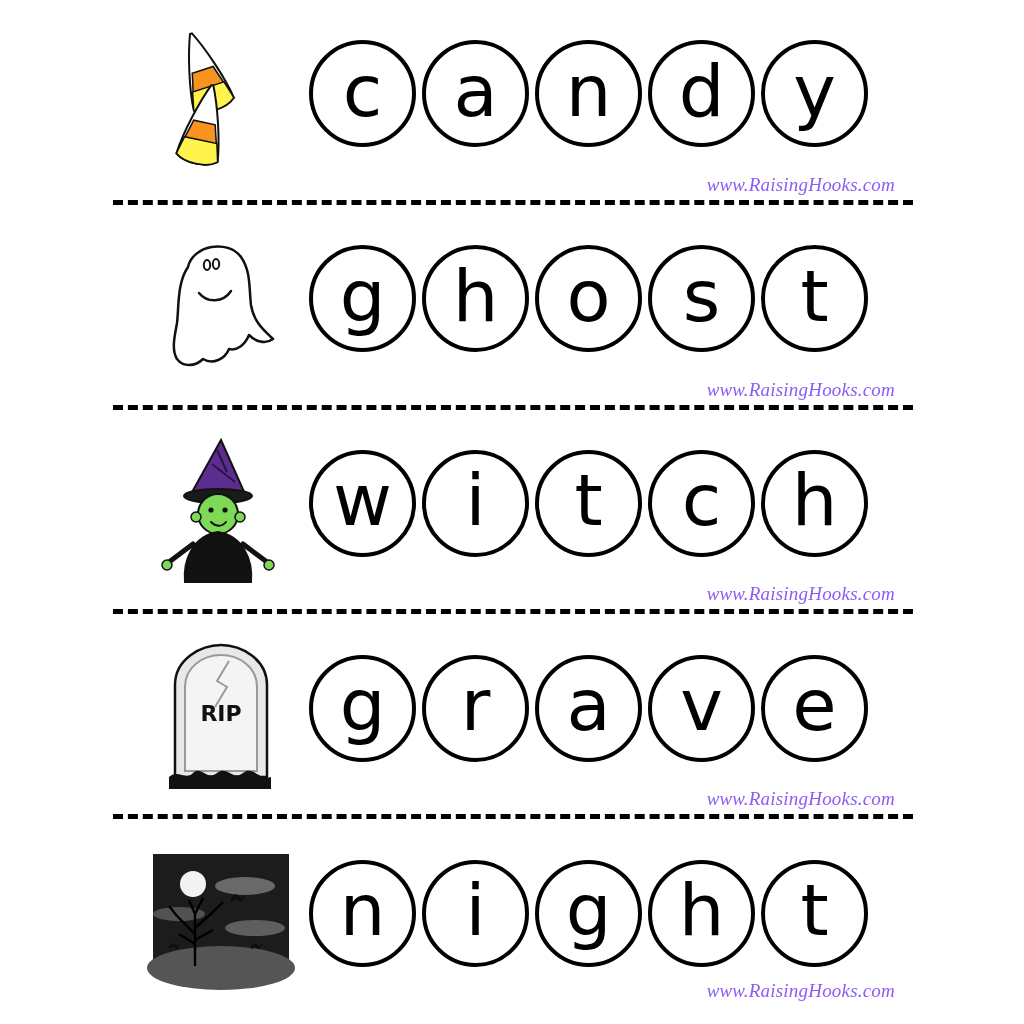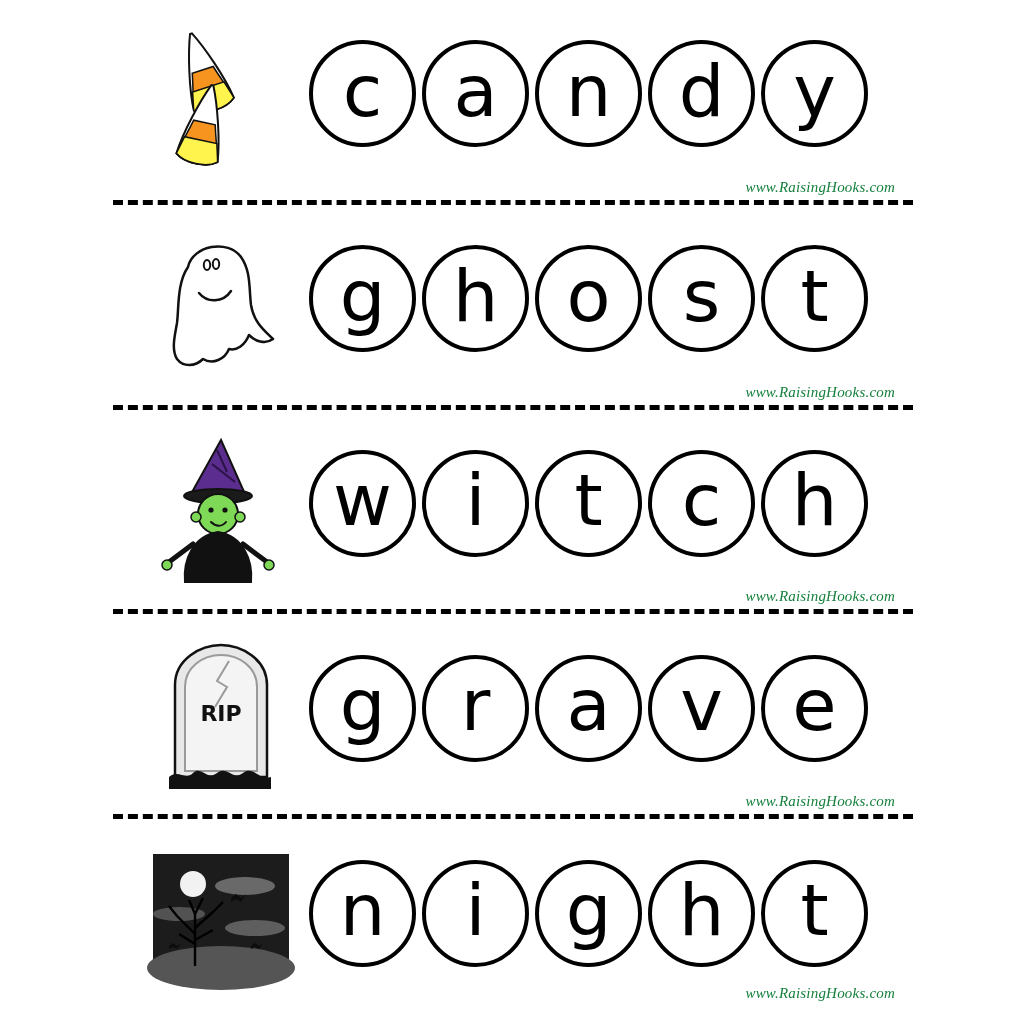--- a/index.html
+++ b/index.html
@@ -77,22 +77,22 @@
     font-weight: 400;
     display: block;
     margin-top: -6px;
   }
   .watermark {
     position: absolute;
     right: 18px;
     bottom: 9px;
     font-family: "Liberation Serif", serif;
     font-style: italic;
-    font-size: 15px;
-    color: #15803d;
+    font-size: 19px;
+    color: #8b5cf6;
     white-space: nowrap;
     letter-spacing: 0.2px;
     text-align: right;
   }
   .strip.last .watermark {
     bottom: 22px;
   }
 </style>
 </head>
 <body>

